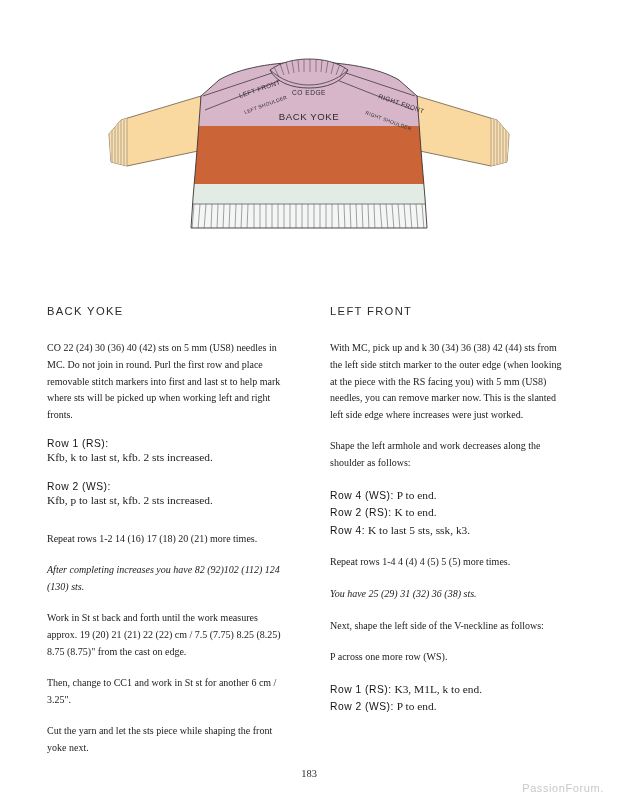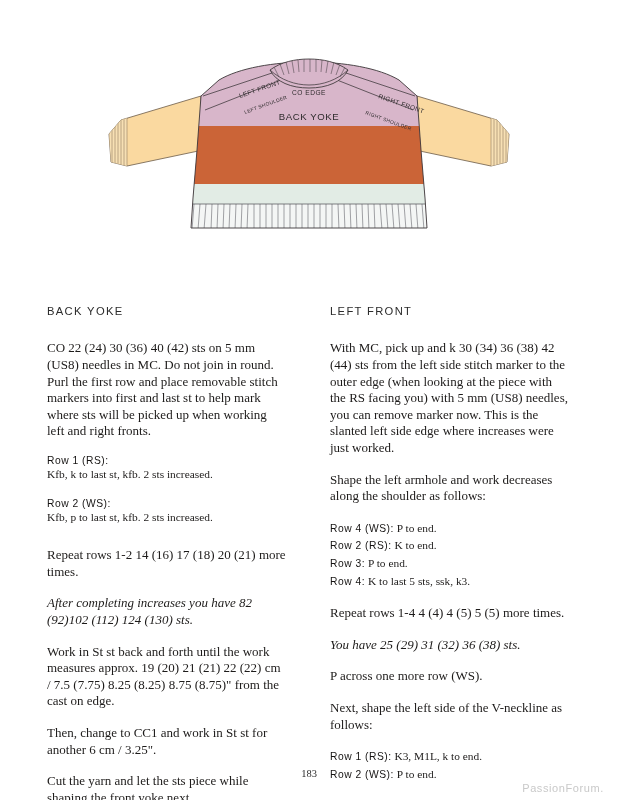--- a/index.html
+++ b/index.html
@@ -42,21 +42,21 @@
     font-family: "Liberation Sans", sans-serif;
     font-size: 11.2px;
     letter-spacing: 1.35px;
     font-weight: 400;
     color: #2b2b2b;
     margin: 0 0 22px 0;
     line-height: 1.2;
   }
 
   .para {
-    font-size: 13px;
+    font-size: 10px;
     line-height: 16.6px;
     margin: 0 0 15px 0;
     text-align: left;
     color: #1d1b1a;
   }
   .para.italic { font-style: italic; }
 
   .rowblock { margin: 0 0 15px 0; }
   .rowline {
     font-size: 11.4px;
@@ -301,36 +301,32 @@
     <div class="rowblock">
       <div class="rowline">
         <span class="rowlabel">Row 4 (WS):</span>
         <span>P to end.</span>
       </div>
       <div class="rowline">
         <span class="rowlabel">Row 2 (RS):</span>
         <span>K to end.</span>
       </div>
       <div class="rowline">
-        <span class="rowlabel">Row 3:</span>
-        <span>P to end.</span>
-      </div>
-      <div class="rowline">
         <span class="rowlabel">Row 4:</span>
         <span>K to last 5 sts, ssk, k3.</span>
       </div>
     </div>
 
     <p class="para">Repeat rows 1-4 4 (4) 4 (5) 5 (5) more times.</p>
 
     <p class="para italic">You have 25 (29) 31 (32) 36 (38) sts.</p>
 
+    <p class="para">Next, shape the left side of the V-neckline as follows:</p>
+
     <p class="para">P across one more row (WS).</p>
-
-    <p class="para">Next, shape the left side of the V-neckline as follows:</p>
 
     <div class="rowblock">
       <div class="rowline">
         <span class="rowlabel">Row 1 (RS):</span>
         <span>K3, M1L, k to end.</span>
       </div>
       <div class="rowline">
         <span class="rowlabel">Row 2 (WS):</span>
         <span>P to end.</span>
       </div>

